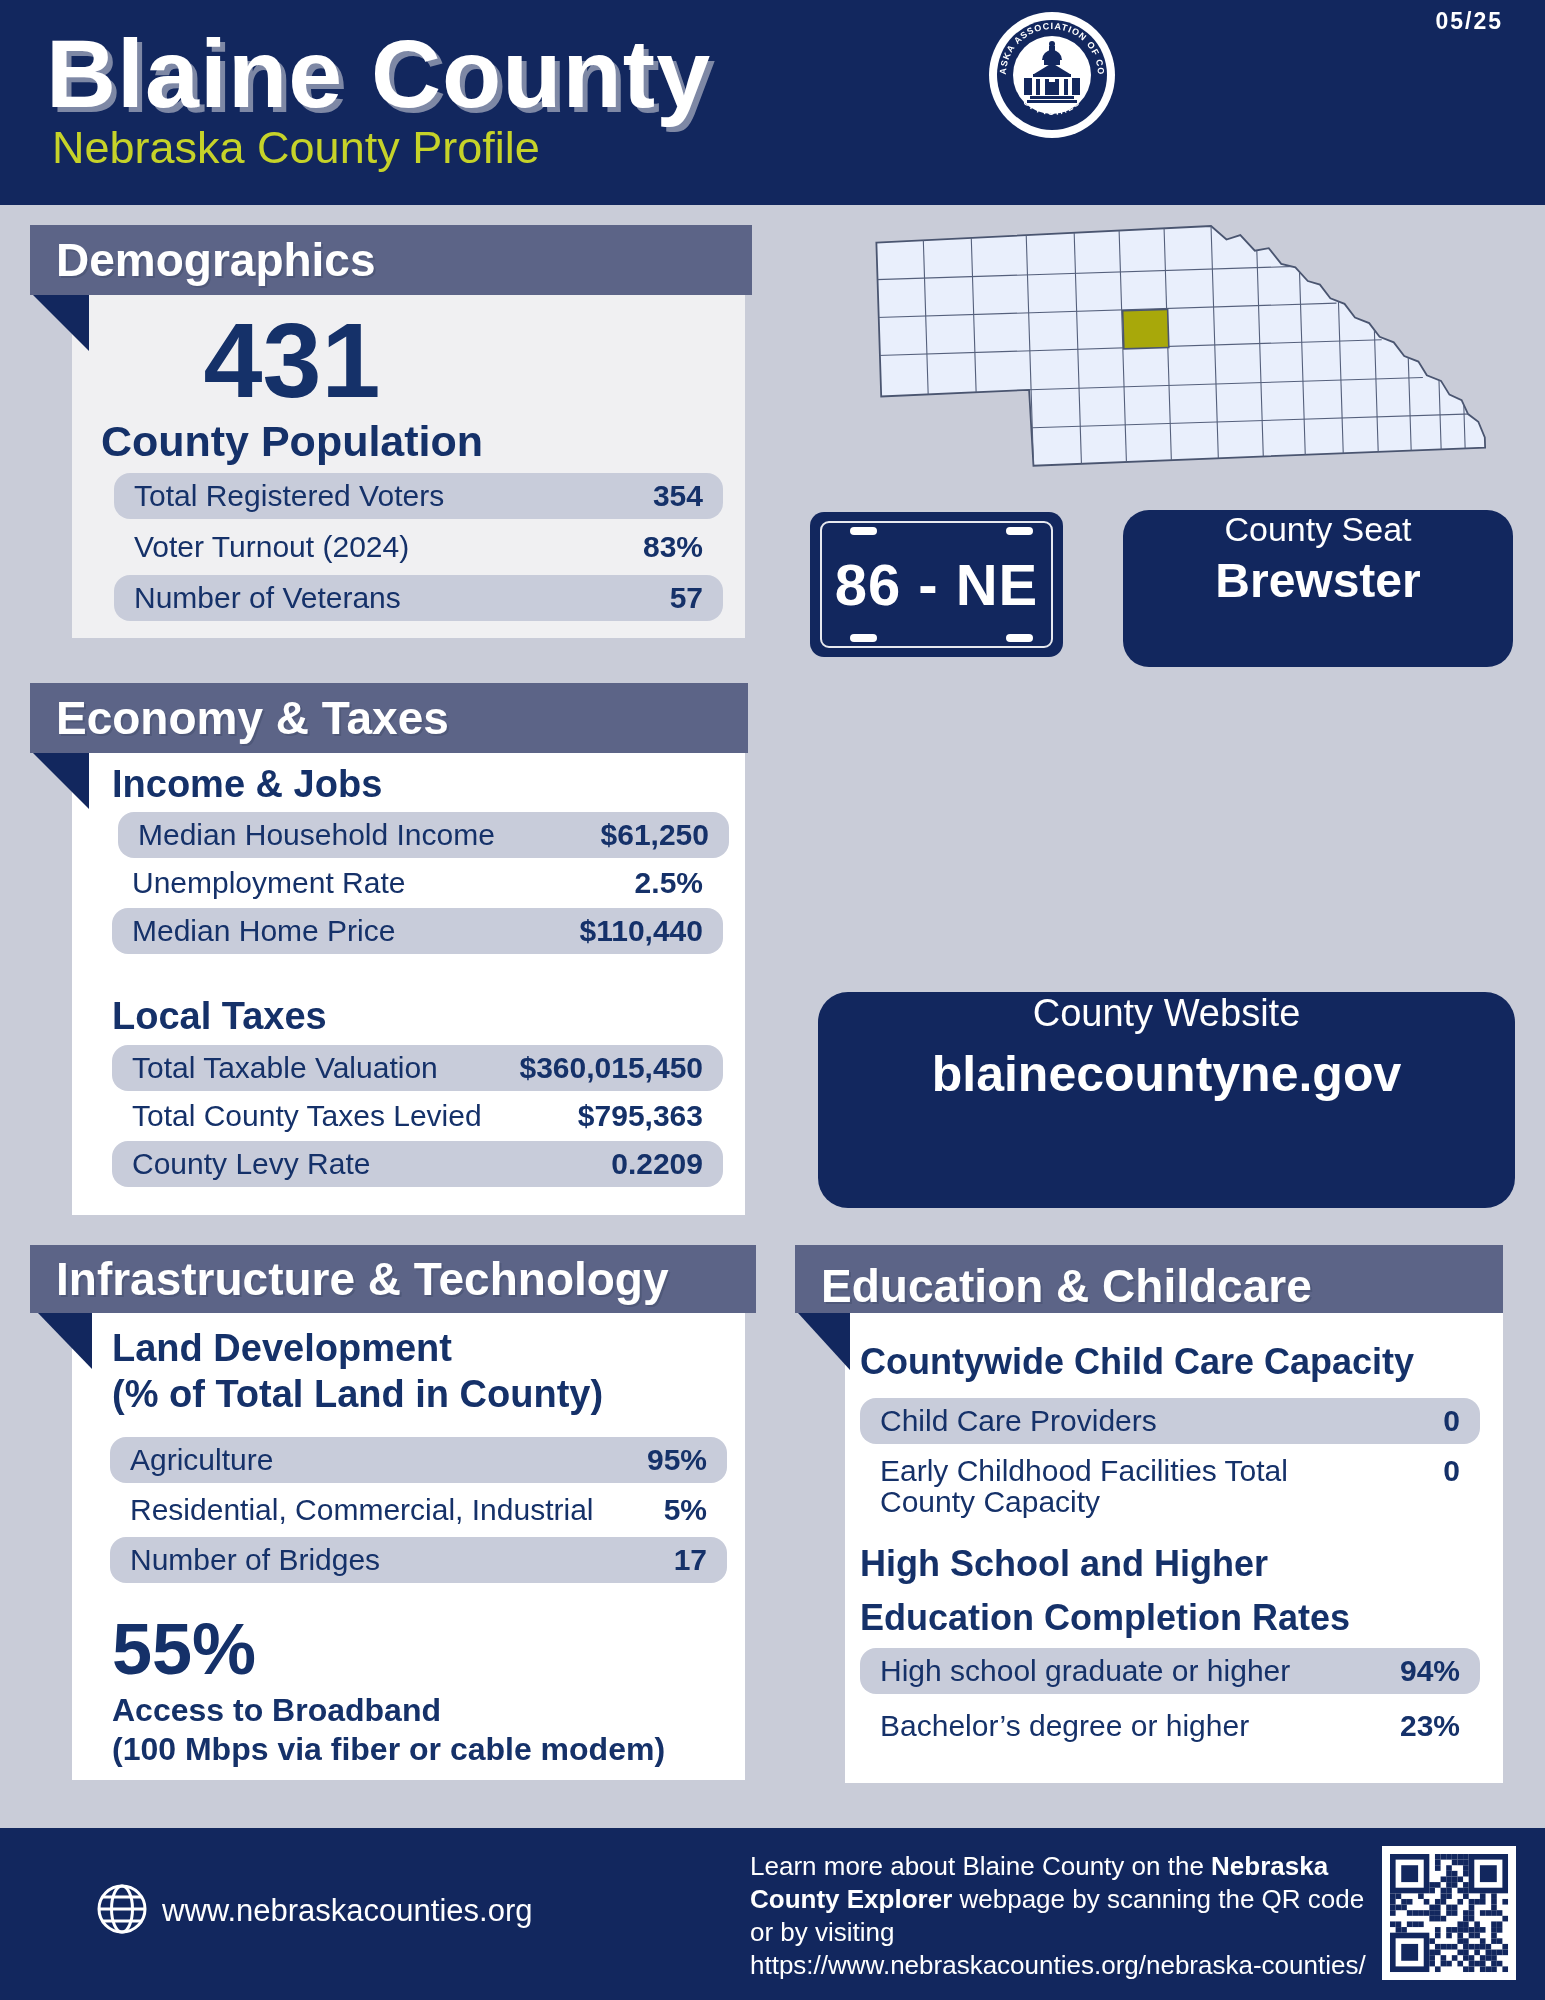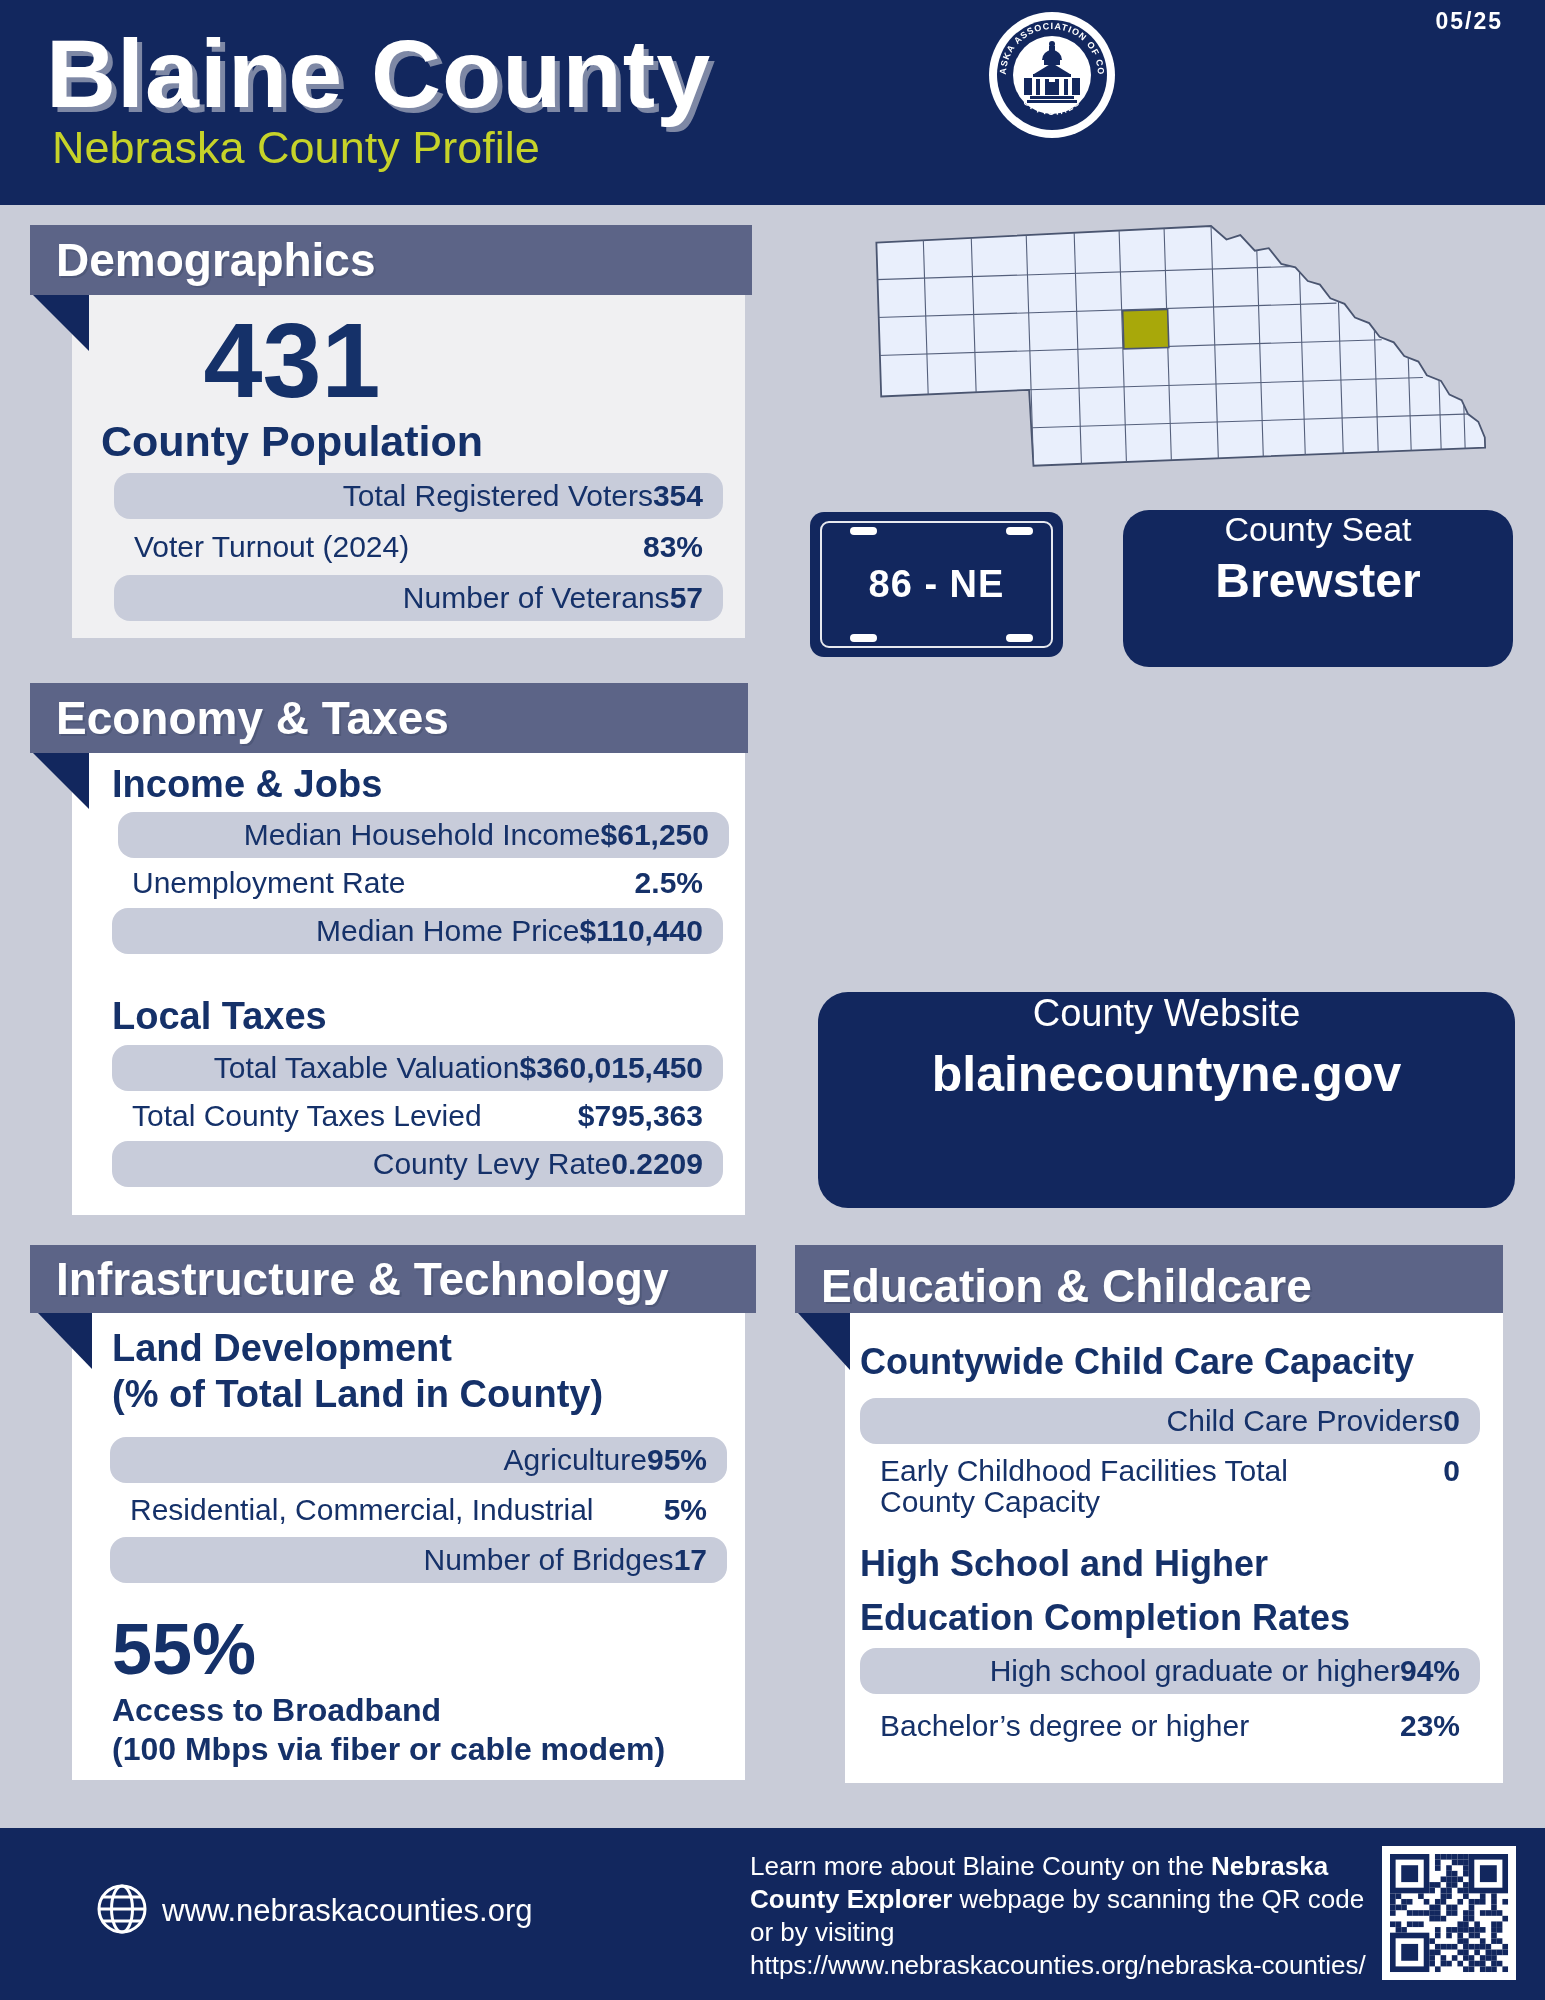--- a/index.html
+++ b/index.html
@@ -40,21 +40,21 @@
 
   
   .hero-num{font-weight:800;color:#153169;line-height:1;}
   #demo-hero{position:absolute;left:20px;top:12px;width:400px;text-align:center;}
   #demo-hero .hero-num{font-size:106px;}
   #demo-hero .hero-label{font-size:43px;font-weight:bold;color:#153169;margin-top:4px;}
 
   
   .row{position:absolute;height:46px;display:flex;justify-content:space-between;align-items:center;
     box-sizing:border-box;padding:0 20px;color:#153169;}
-  .row.pill{background:#c8ccda;border-radius:16px;justify-content:flex-end;}
+  .row.pill{background:#c8ccda;border-radius:16px;}
   .row .lab{font-size:30px;}
   .row .val{font-size:30px;font-weight:bold;}
   .demo-row{left:42px;width:609px;}
   .econ-row{left:40px;width:611px;}
   .infra-row{left:38px;width:617px;}
   .edu-row{left:15px;width:620px;}
   .row.tall{height:74px;align-items:flex-start;padding-top:6px;}
   .row.tall .lab{line-height:31px;}
   .row.tall .val{line-height:31px;}
 
@@ -75,21 +75,21 @@
   #courthouse-card .cap{font-size:38px;margin-bottom:14px;}
   #courthouse-card .big{font-size:54px;font-weight:800;line-height:62px;}
   #website-card{left:818px;top:992px;width:697px;height:216px;border-radius:30px;}
   #website-card .cap{font-size:38px;margin-bottom:10px;}
   #website-card .big{font-size:50px;font-weight:800;}
 
   
   #plate{left:810px;top:512px;width:253px;height:145px;border-radius:14px;justify-content:center;}
   #plate .inner{position:absolute;left:10px;top:9px;right:10px;bottom:9px;
     border:2px solid rgba(255,255,255,.9);border-radius:9px;}
-  #plate .txt{font-size:38px;font-weight:800;letter-spacing:1px;position:relative;}
+  #plate .txt{font-size:58px;font-weight:800;letter-spacing:1px;position:relative;}
   .screw{position:absolute;width:27px;height:8px;border-radius:4px;background:#fff;}
   .s1{left:40px;top:15px;} .s2{left:196px;top:15px;} .s3{left:40px;top:122px;} .s4{left:196px;top:122px;}
 
   
   #map{position:absolute;left:870px;top:203px;z-index:1;}
 
   
   #footer-site{position:absolute;left:162px;top:1893px;font-size:31px;color:#fff;z-index:4;}
   #globe{position:absolute;left:95px;top:1882px;z-index:4;}
   #footer-blurb{position:absolute;left:750px;top:1850px;width:632px;font-size:26px;line-height:33px;

